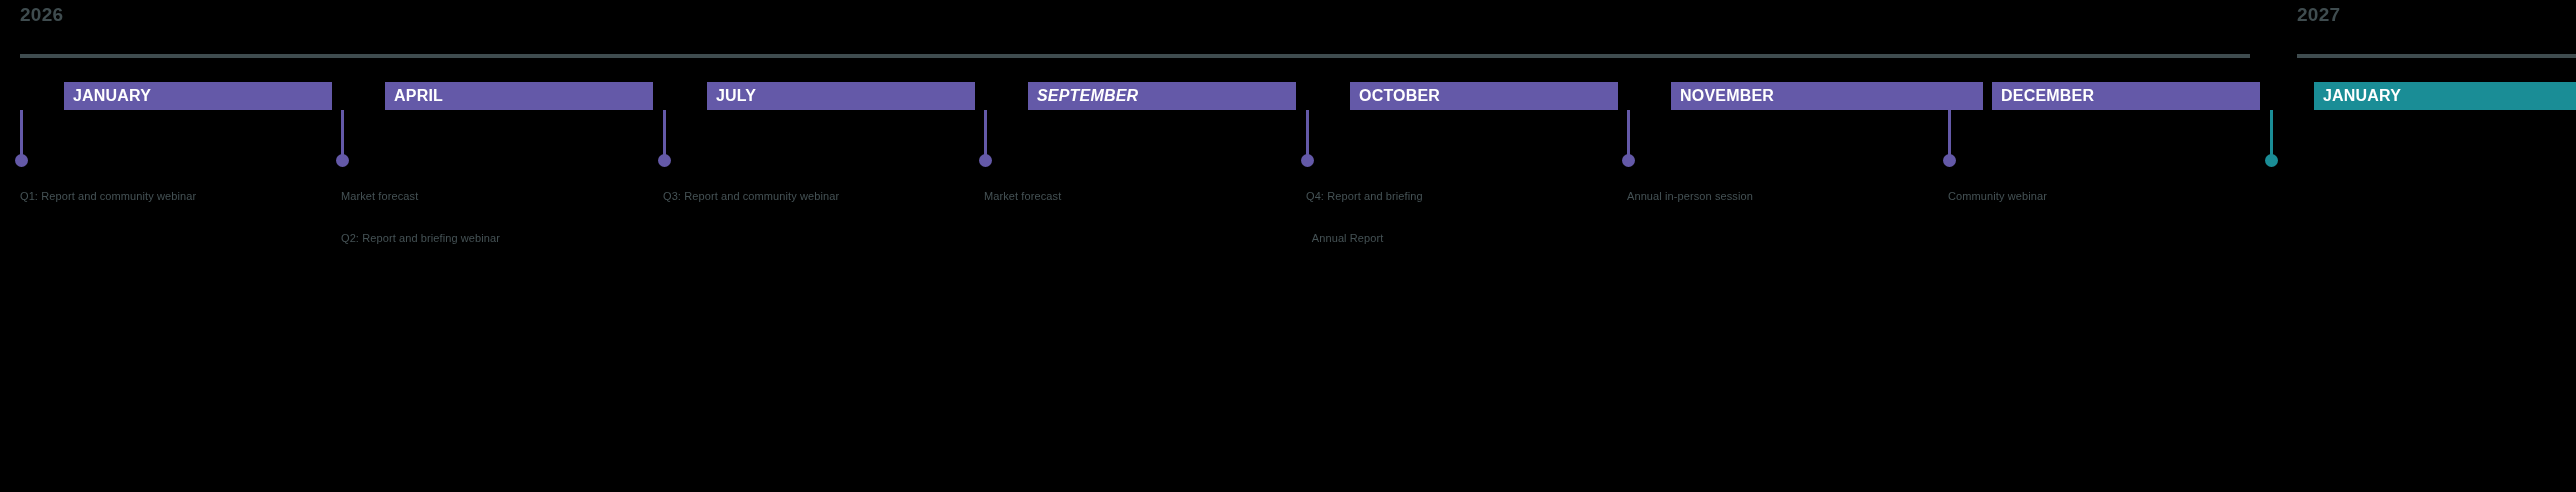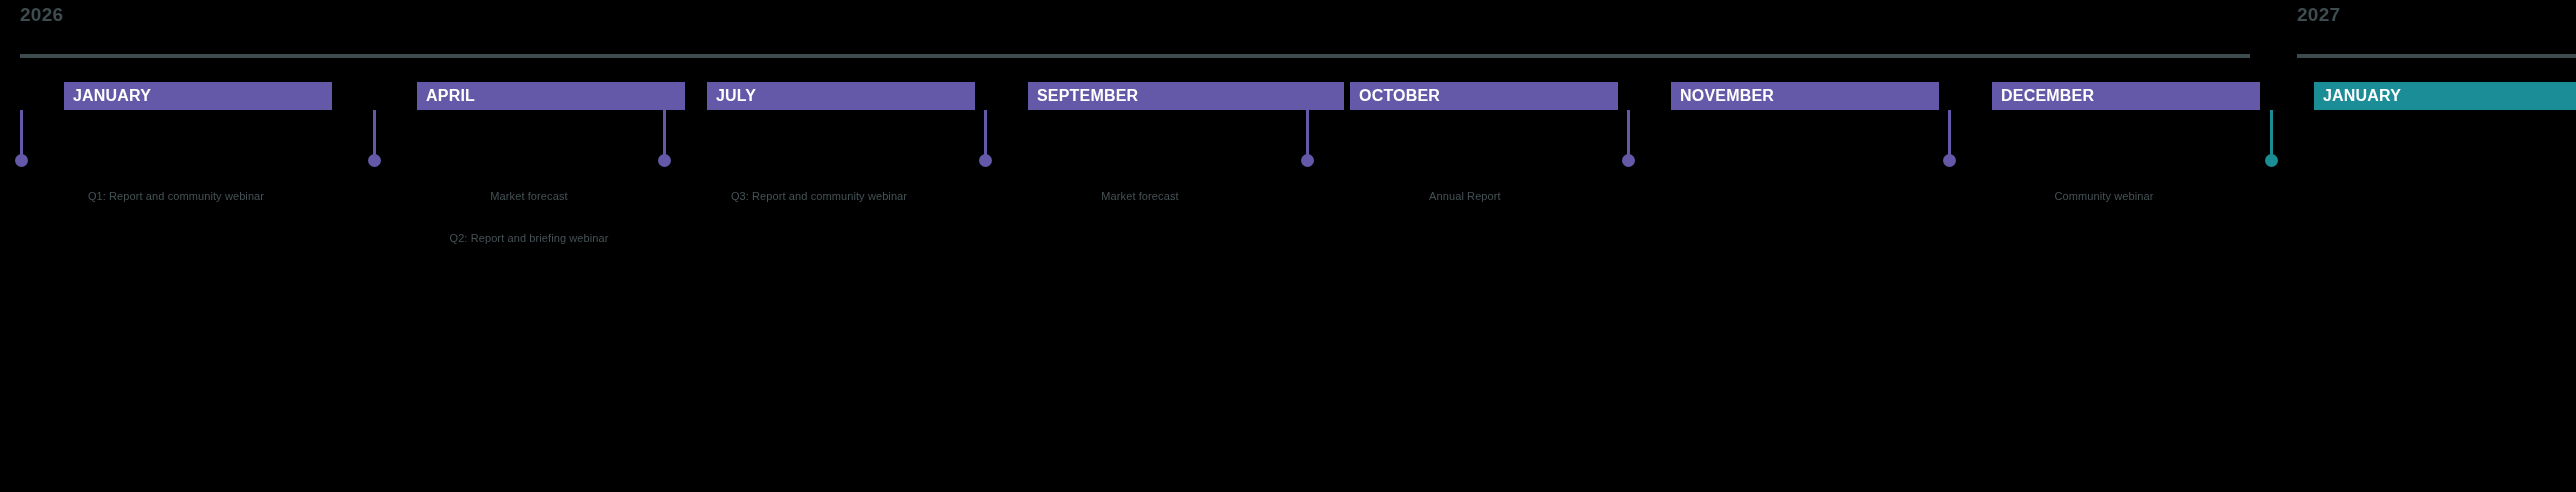--- a/index.html
+++ b/index.html
@@ -14,21 +14,20 @@
     overflow: hidden;
     font-family: "Liberation Sans", sans-serif;
     -webkit-font-smoothing: antialiased;
   }
 
   #timeline {
     position: relative;
     width: 2576px;
     height: 492px;
     background: #000000;
-    text-align: center;
   }
 
   
   .year-group {
     position: absolute;
     top: 0;
   }
   .year-label {
     position: absolute;
     top: 3.8px;
@@ -128,21 +127,21 @@
       <div class="month-col" style="left: 20px; width: 268px;">
         <div class="month-bar" style="background: rgb(100, 89, 168); width: 268px;">
           <span class="month-name" style="color: rgb(255, 255, 255);">JANUARY</span>
         </div>
         <div class="stem" style="background: rgb(100, 89, 168);"></div>
         <div class="node" style="background: rgb(100, 89, 168);"></div>
         <div class="events">
           <div class="event" style="color: rgb(69, 82, 85);">Q1: Report and community webinar</div>
         </div>
       </div>
-      <div class="month-col" style="left: 341px; width: 268px; margin-left: 32px;">
+      <div class="month-col" style="left: 341px; width: 268px;">
         <div class="month-bar" style="background: rgb(100, 89, 168); width: 268px;">
           <span class="month-name" style="color: rgb(255, 255, 255);">APRIL</span>
         </div>
         <div class="stem" style="background: rgb(100, 89, 168);"></div>
         <div class="node" style="background: rgb(100, 89, 168);"></div>
         <div class="events">
           <div class="event" style="color: rgb(69, 82, 85);">Market forecast</div>
           <div class="event" style="color: rgb(69, 82, 85);">Q2: Report and briefing webinar</div>
         </div>
       </div>
@@ -150,45 +149,49 @@
         <div class="month-bar" style="background: rgb(100, 89, 168); width: 268px;">
           <span class="month-name" style="color: rgb(255, 255, 255);">JULY</span>
         </div>
         <div class="stem" style="background: rgb(100, 89, 168);"></div>
         <div class="node" style="background: rgb(100, 89, 168);"></div>
         <div class="events">
           <div class="event" style="color: rgb(69, 82, 85);">Q3: Report and community webinar</div>
         </div>
       </div>
       <div class="month-col" style="left: 984px; width: 268px;">
-        <div class="month-bar" style="background: rgb(100, 89, 168); width: 316px;">
+        <div class="month-bar" style="background: rgb(100, 89, 168); width: 268px; font-style: italic;">
           <span class="month-name" style="color: rgb(255, 255, 255);">SEPTEMBER</span>
         </div>
         <div class="stem" style="background: rgb(100, 89, 168);"></div>
         <div class="node" style="background: rgb(100, 89, 168);"></div>
         <div class="events">
           <div class="event" style="color: rgb(69, 82, 85);">Market forecast</div>
         </div>
       </div>
       <div class="month-col" style="left: 1306px; width: 268px;">
         <div class="month-bar" style="background: rgb(100, 89, 168); width: 268px;">
           <span class="month-name" style="color: rgb(255, 255, 255);">OCTOBER</span>
         </div>
         <div class="stem" style="background: rgb(100, 89, 168);"></div>
         <div class="node" style="background: rgb(100, 89, 168);"></div>
         <div class="events">
+          <div class="event" style="color: rgb(69, 82, 85);">Q4: Report and briefing</div>
           <div class="event indented" style="color: rgb(69, 82, 85);">Annual Report</div>
         </div>
       </div>
       <div class="month-col" style="left: 1627px; width: 268px;">
-        <div class="month-bar" style="background: rgb(100, 89, 168); width: 268px;">
+        <div class="month-bar" style="background: rgb(100, 89, 168); width: 312px;">
           <span class="month-name" style="color: rgb(255, 255, 255);">NOVEMBER</span>
         </div>
         <div class="stem" style="background: rgb(100, 89, 168);"></div>
         <div class="node" style="background: rgb(100, 89, 168);"></div>
+        <div class="events">
+          <div class="event" style="color: rgb(69, 82, 85);">Annual in-person session</div>
+        </div>
       </div>
       <div class="month-col" style="left: 1948px; width: 268px;">
         <div class="month-bar" style="background: rgb(100, 89, 168); width: 268px;">
           <span class="month-name" style="color: rgb(255, 255, 255);">DECEMBER</span>
         </div>
         <div class="stem" style="background: rgb(100, 89, 168);"></div>
         <div class="node" style="background: rgb(100, 89, 168);"></div>
         <div class="events">
           <div class="event" style="color: rgb(69, 82, 85);">Community webinar</div>
         </div>

